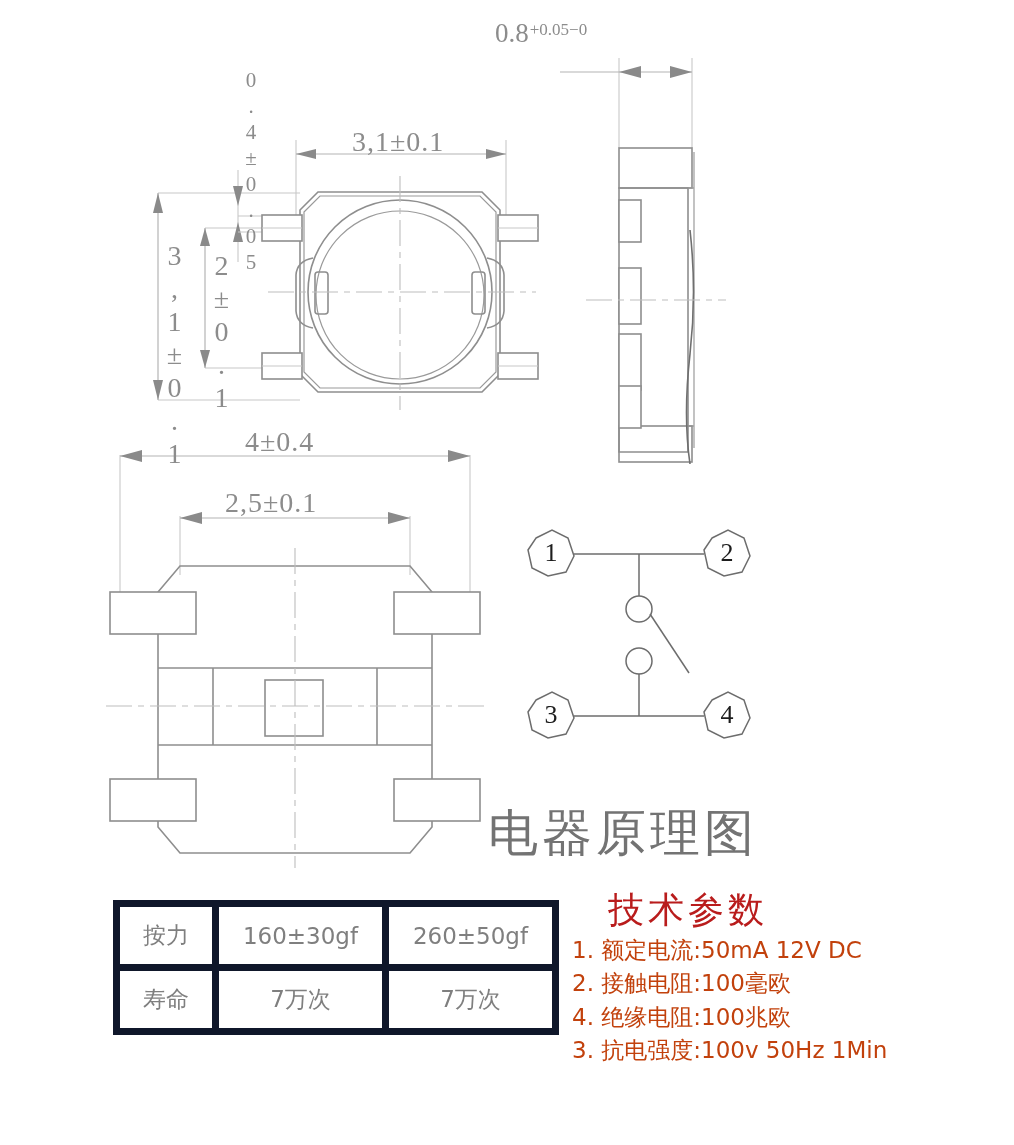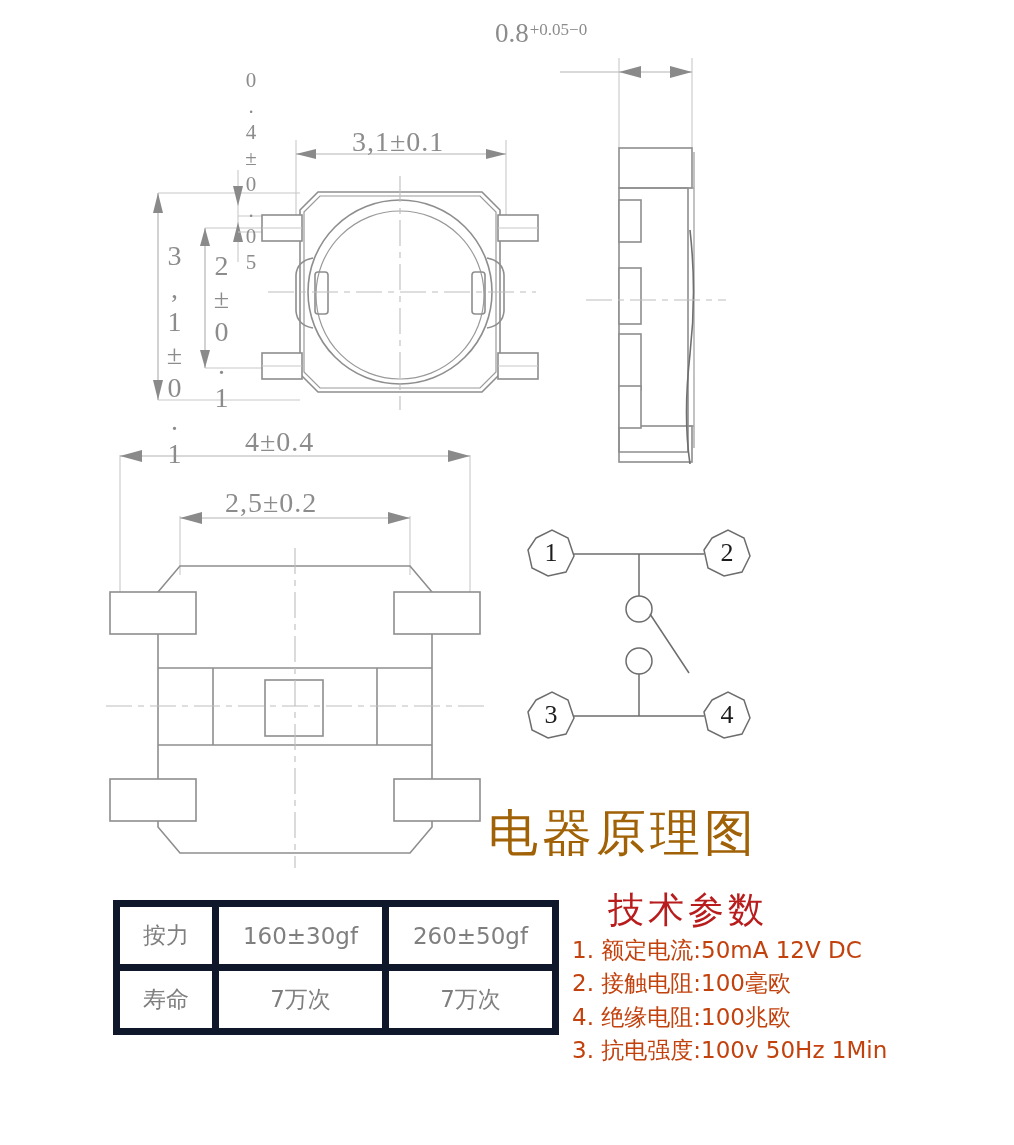--- a/index.html
+++ b/index.html
@@ -80,21 +80,21 @@
     justify-content: center;
     font-family: "Liberation Serif", serif;
     font-size: 26px;
     color: #1d1d1d;
   }
 
   
   .caption-cn {
     position: absolute;
     font-family: "DejaVu Serif", serif;
-    color: #a16207;
+    color: #737373;
     white-space: nowrap;
   }
   #schematic-title {
     left: 488px;
     top: 800px;
     font-size: 50px;
     letter-spacing: 4px;
   }
   #spec-title {
     left: 608px;
@@ -295,21 +295,21 @@
   <div class="dimtxt" style="left:352px; top:128px;">3,1±0.1</div>
 
   <div class="dimtxt vert-rl" style="left:160px; top:240px;">3,1±0.1</div>
 
   <div class="dimtxt vert-rl" style="left:207px; top:250px;">2±0.1</div>
 
   <div class="dimtxt vert-rl" style="left:240px; top:68px; font-size:21px;">0.4±0.05</div>
 
   <div class="dimtxt" style="left:245px; top:428px;">4±0.4</div>
 
-  <div class="dimtxt" style="left:225px; top:489px;">2,5±0.2</div>
+  <div class="dimtxt" style="left:225px; top:489px;">2,5±0.1</div>
 
   <div class="term-num" style="left:528px; top:530px;">1</div>
   <div class="term-num" style="left:704px; top:530px;">2</div>
   <div class="term-num" style="left:528px; top:692px;">3</div>
   <div class="term-num" style="left:704px; top:692px;">4</div>
 
   <div class="caption-cn" id="schematic-title">电器原理图</div>
 
   <table id="param-table">
     <tbody>

